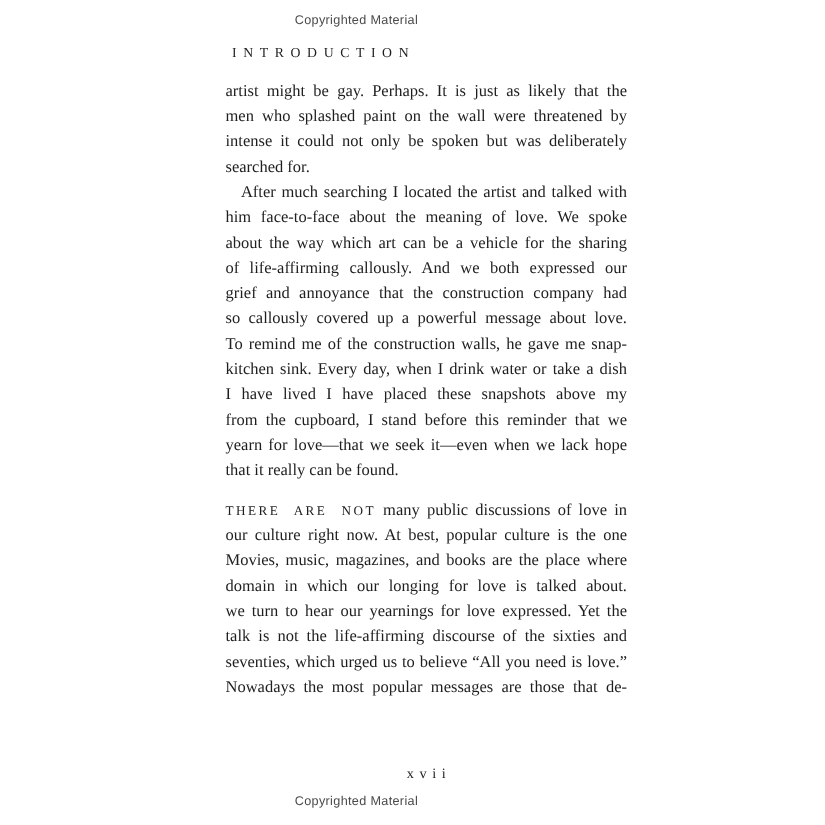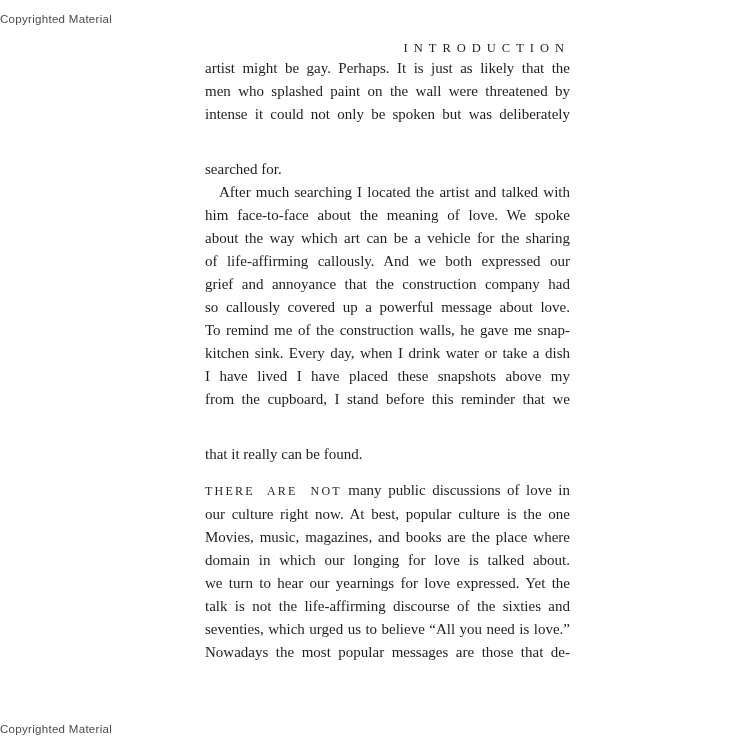--- a/index.html
+++ b/index.html
@@ -12,61 +12,61 @@
     width: 750px;
     height: 750px;
     background: var(--bg, #ffffff);
     overflow: hidden;
     font-family: "Liberation Serif", serif;
   }
   .copyright-banner {
     position: absolute;
     left: 0;
     width: 648px;
+    text-align: center;
     font-family: "Liberation Sans", sans-serif;
     font-size: 11.5px;
     letter-spacing: 0.3px;
     color: var(--copyright-color, #4a4a4a);
   }
   .copyright-top { top: 13px; }
   .copyright-bottom { top: 723px; }
   .section-title {
     position: absolute;
     top: 41px;
     left: 205px;
     width: 365px;
-    text-align: right;
+    text-align: left;
     font-family: "Liberation Serif", serif;
     font-size: 12.5px;
     font-weight: normal;
     letter-spacing: 6px;
     text-indent: 6px; 
     color: var(--text-color, #1e1e1e);
     white-space: nowrap;
   }
   .text-block {
     position: absolute;
-    top: 57px;
+    top: 72px;
     left: 205px;
     width: 365px;
     font-size: 15px;
     line-height: 23px;
     color: var(--text-color, #1e1e1e);
   }
   .para.space-before { margin-top: 13px; }
   .line {
     text-align: justify;
     text-align-last: justify;
     text-justify: inter-word;
     white-space: normal;
   }
   .line.flush-last {
     text-align: center;
     text-align-last: left;
-    margin-top: 32px;
   }
   .line.indent { text-indent: 14px; }
   .sc {
     font-size: 12px;
     letter-spacing: 2.2px;
     word-spacing: 5px;
   }
   .page-number {
     position: absolute;
     top: 695px;
@@ -100,30 +100,32 @@
         <div class="line indent">After much searching I located the artist and talked with</div>
         <div class="line">him face-to-face about the meaning of love. We spoke</div>
         <div class="line">about the way which art can be a vehicle for the sharing</div>
         <div class="line">of life-affirming callously. And we both expressed our</div>
         <div class="line">grief and annoyance that the construction company had</div>
         <div class="line">so callously covered up a powerful message about love.</div>
         <div class="line">To remind me of the construction walls, he gave me snap-</div>
         <div class="line">kitchen sink. Every day, when I drink water or take a dish</div>
         <div class="line">I have lived I have placed these snapshots above my</div>
         <div class="line">from the cupboard, I stand before this reminder that we</div>
+        <div class="line">yearn for love—that we seek it—even when we lack hope</div>
         <div class="line flush-last">that it really can be found.</div>
       </div>
       <div class="para space-before">
         <div class="line"><span class="sc">THERE ARE NOT</span> many public discussions of love in</div>
         <div class="line">our culture right now. At best, popular culture is the one</div>
         <div class="line">Movies, music, magazines, and books are the place where</div>
         <div class="line">domain in which our longing for love is talked about.</div>
         <div class="line">we turn to hear our yearnings for love expressed. Yet the</div>
         <div class="line">talk is not the life-affirming discourse of the sixties and</div>
         <div class="line">seventies, which urged us to believe “All you need is love.”</div>
         <div class="line">Nowadays the most popular messages are those that de-</div>
       </div>
     </div>
 
+  <div class="page-number">xvii</div>
 
   <div class="copyright-banner copyright-bottom">Copyrighted Material</div>
 
 </div>
 
 </body></html>

